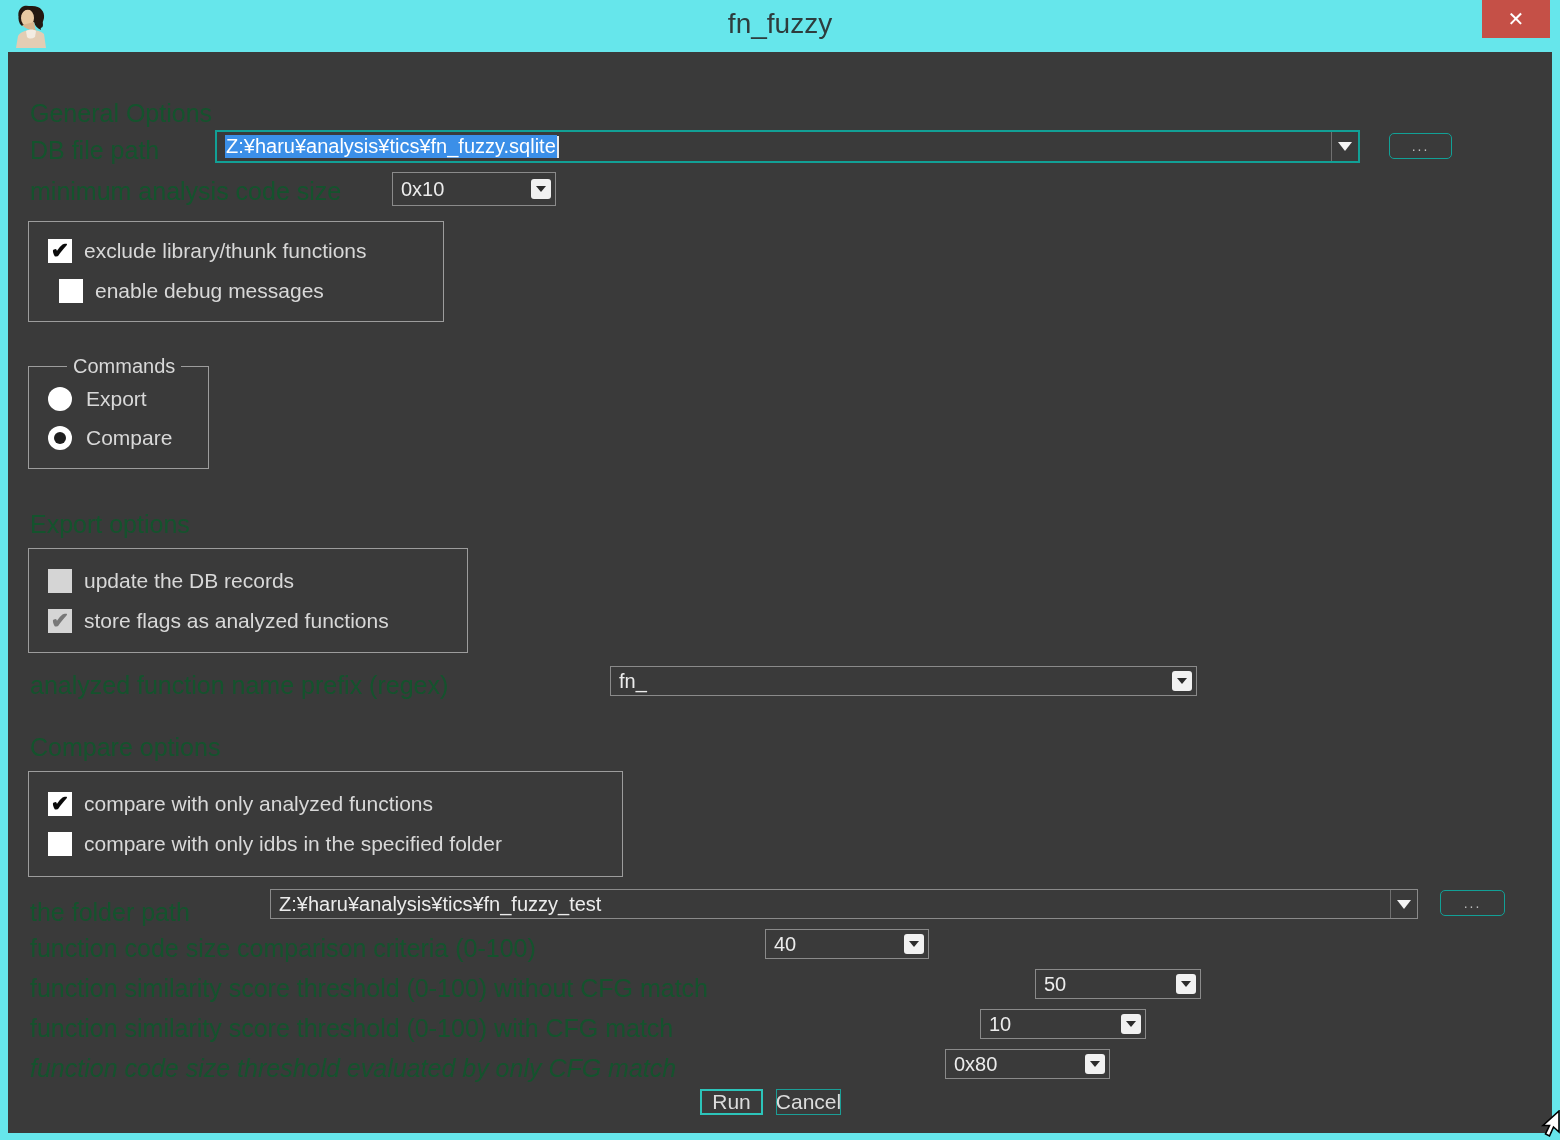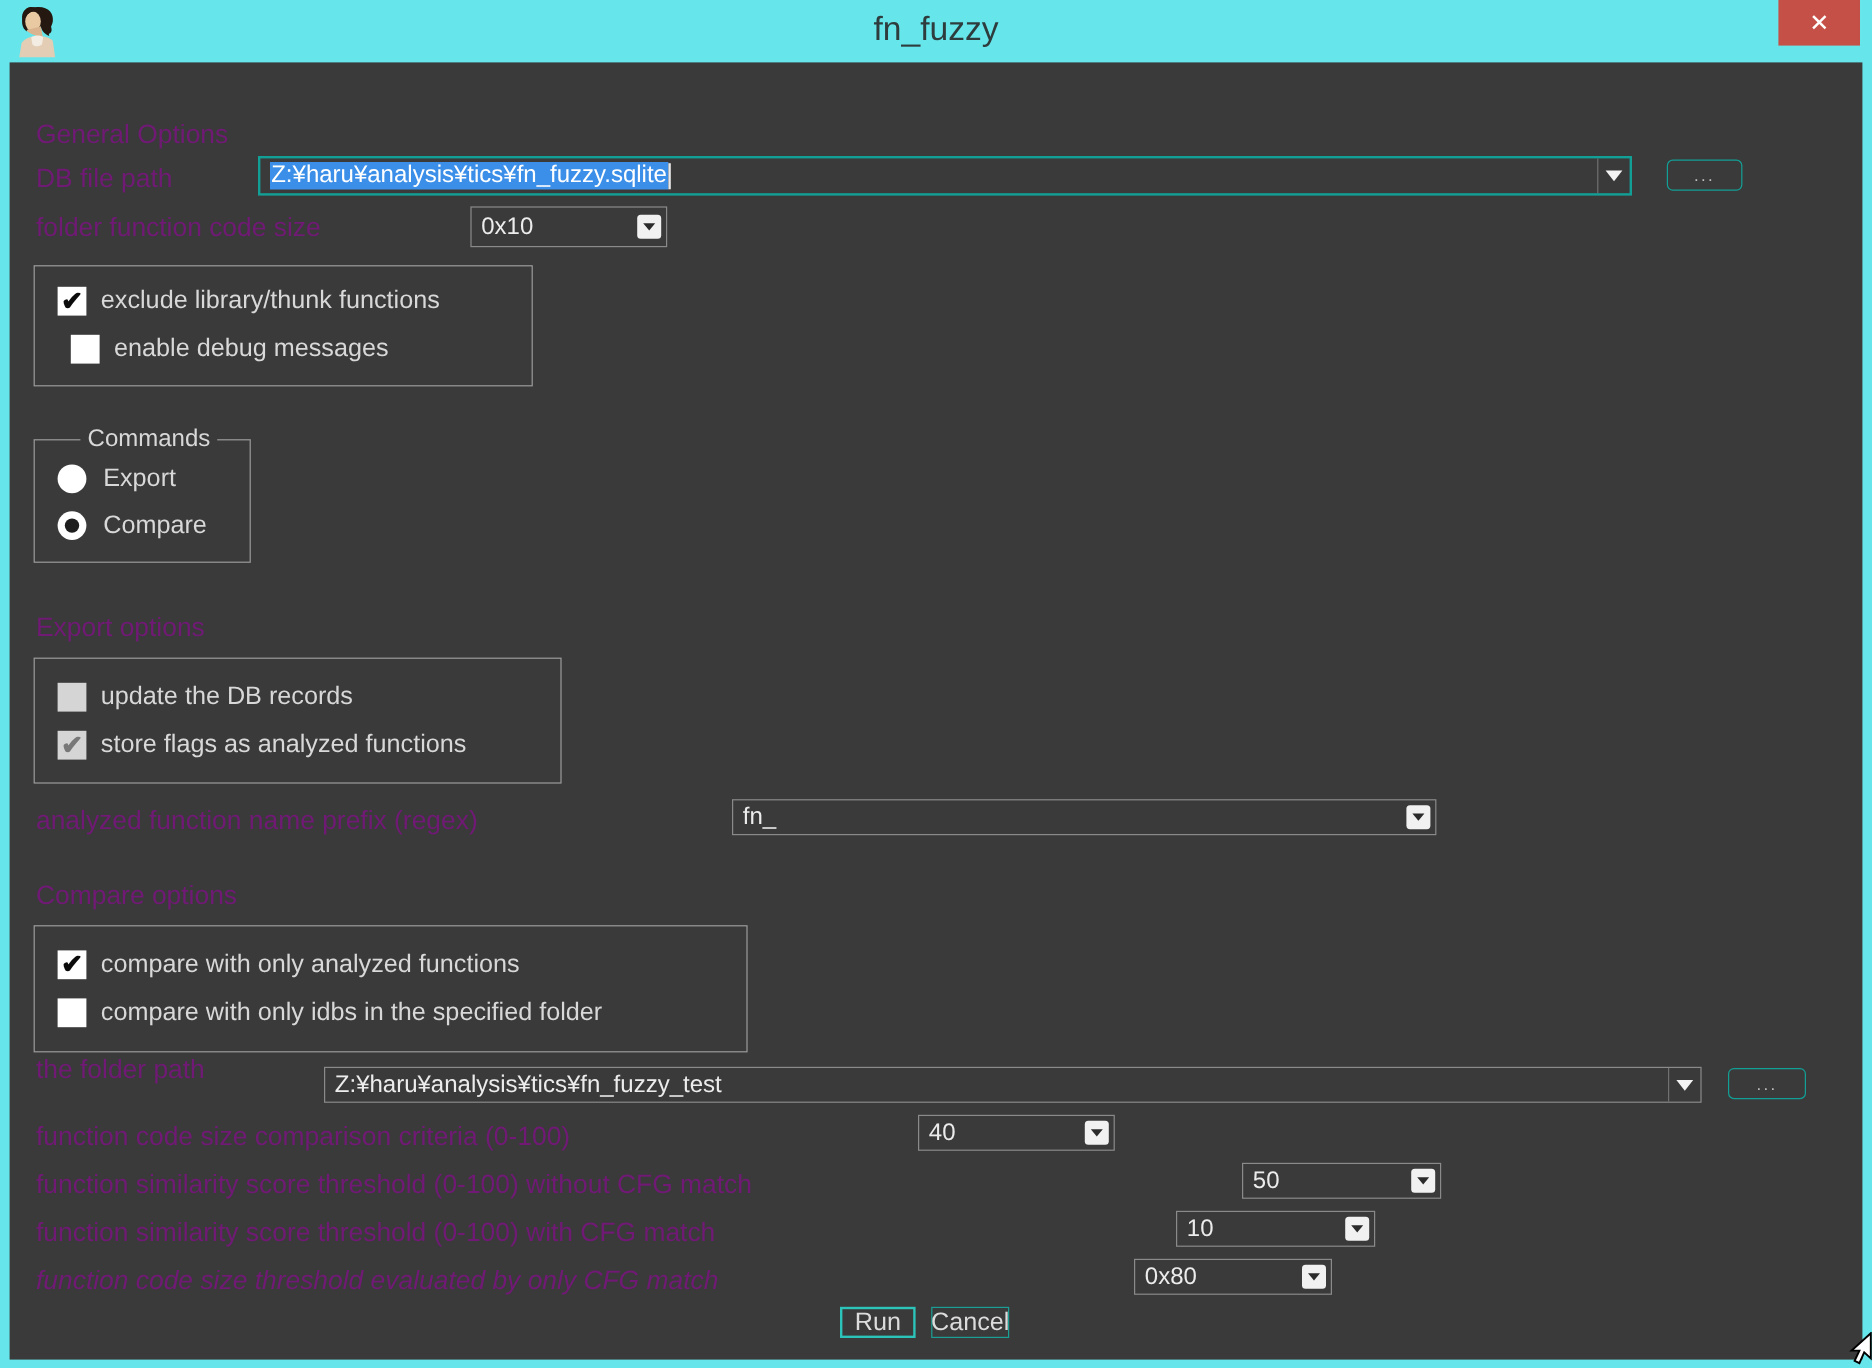--- a/index.html
+++ b/index.html
@@ -12,21 +12,21 @@
   #title { position:absolute; left:0; top:8px; width:1560px; text-align:center;
            font-size:28px; color:#2e3c3d; }
   #app-icon { position:absolute; left:12px; top:4px; width:38px; height:44px; }
   #close-btn { position:absolute; right:10px; top:0; width:68px; height:38px; background:#c55047;
                display:flex; align-items:center; justify-content:center; color:#fff; font-size:20px;
                cursor:default; }
 
   
   #content { position:absolute; left:8px; top:52px; width:1544px; height:1081px; background:#3a3a3a; }
 
-  .lbl { position:absolute; color:#701a75; font-size:22px; white-space:nowrap; }
+  .lbl { position:absolute; color:#14532d; font-size:25px; white-space:nowrap; }
 
   .groupbox { position:absolute; border:1px solid #9c9c9c; }
   .legend { position:absolute; top:-12px; background:#3a3a3a; padding:0 6px; color:#d8d8d8; font-size:20px; }
 
   
   .combo { position:absolute; background:#3a3a3a; border:1px solid #8a8a8a; color:#ececec;
            font-size:20px; display:flex; align-items:center; }
   .combo.focused { border:2px solid #12a096; }
   .combo .val { padding-left:8px; flex:1; white-space:nowrap; overflow:hidden; }
   .combo .val .sel { background:#3b8fe8; color:#fff; padding:2px 1px; }
@@ -98,21 +98,21 @@
 
   <div class="lbl" style="left:30px; top:136px;">DB file path</div>
   <div class="combo focused" style="left:215px; top:130px; width:1145px; height:33px;align-items:center;">
     <div class="val"><span class="sel">Z:¥haru¥analysis¥tics¥fn_fuzzy.sqlite</span><span class="caret"></span></div>
     <div class="arrowzone">
         <i></i>
       </div>
   </div>
   <div class="browse" style="left:1389px; top:133px; width:63px; height:26px;">...</div>
 
-  <div class="lbl" style="left:30px; top:177px;">folder function code size</div>
+  <div class="lbl" style="left:30px; top:177px;">minimum analysis code size</div>
   <div class="combo" style="left:392px; top:172px; width:164px; height:34px;">
     <div class="val">0x10</div>
     <div class="spin">
         <i></i>
       </div>
   </div>
 
   <div class="groupbox" style="left:28px; top:221px; width:416px; height:101px;"></div>
   <div class="cb-row" style="left:48px; top:239px;">
     <div class="cb checked">
@@ -164,21 +164,21 @@
     <div class="cb checked">
         <span class="check">✔</span>
       </div>
     <span class="lbl2">compare with only analyzed functions</span>
   </div>
   <div class="cb-row" style="left:48px; top:832px;">
     <div class="cb"></div>
     <span class="lbl2">compare with only idbs in the specified folder</span>
   </div>
 
-  <div class="lbl" style="left:30px; top:878px;">the folder path</div>
+  <div class="lbl" style="left:30px; top:898px;">the folder path</div>
   <div class="combo" style="left:270px; top:889px; width:1148px; height:30px;">
     <div class="val">Z:¥haru¥analysis¥tics¥fn_fuzzy_test</div>
     <div class="arrowzone">
         <i></i>
       </div>
   </div>
   <div class="browse" style="left:1440px; top:890px; width:65px; height:26px;">...</div>
 
   <div class="lbl" style="left:30px; top:934px;">function code size comparison criteria (0-100)</div>
   <div class="combo" style="left:765px; top:929px; width:164px; height:30px;">

